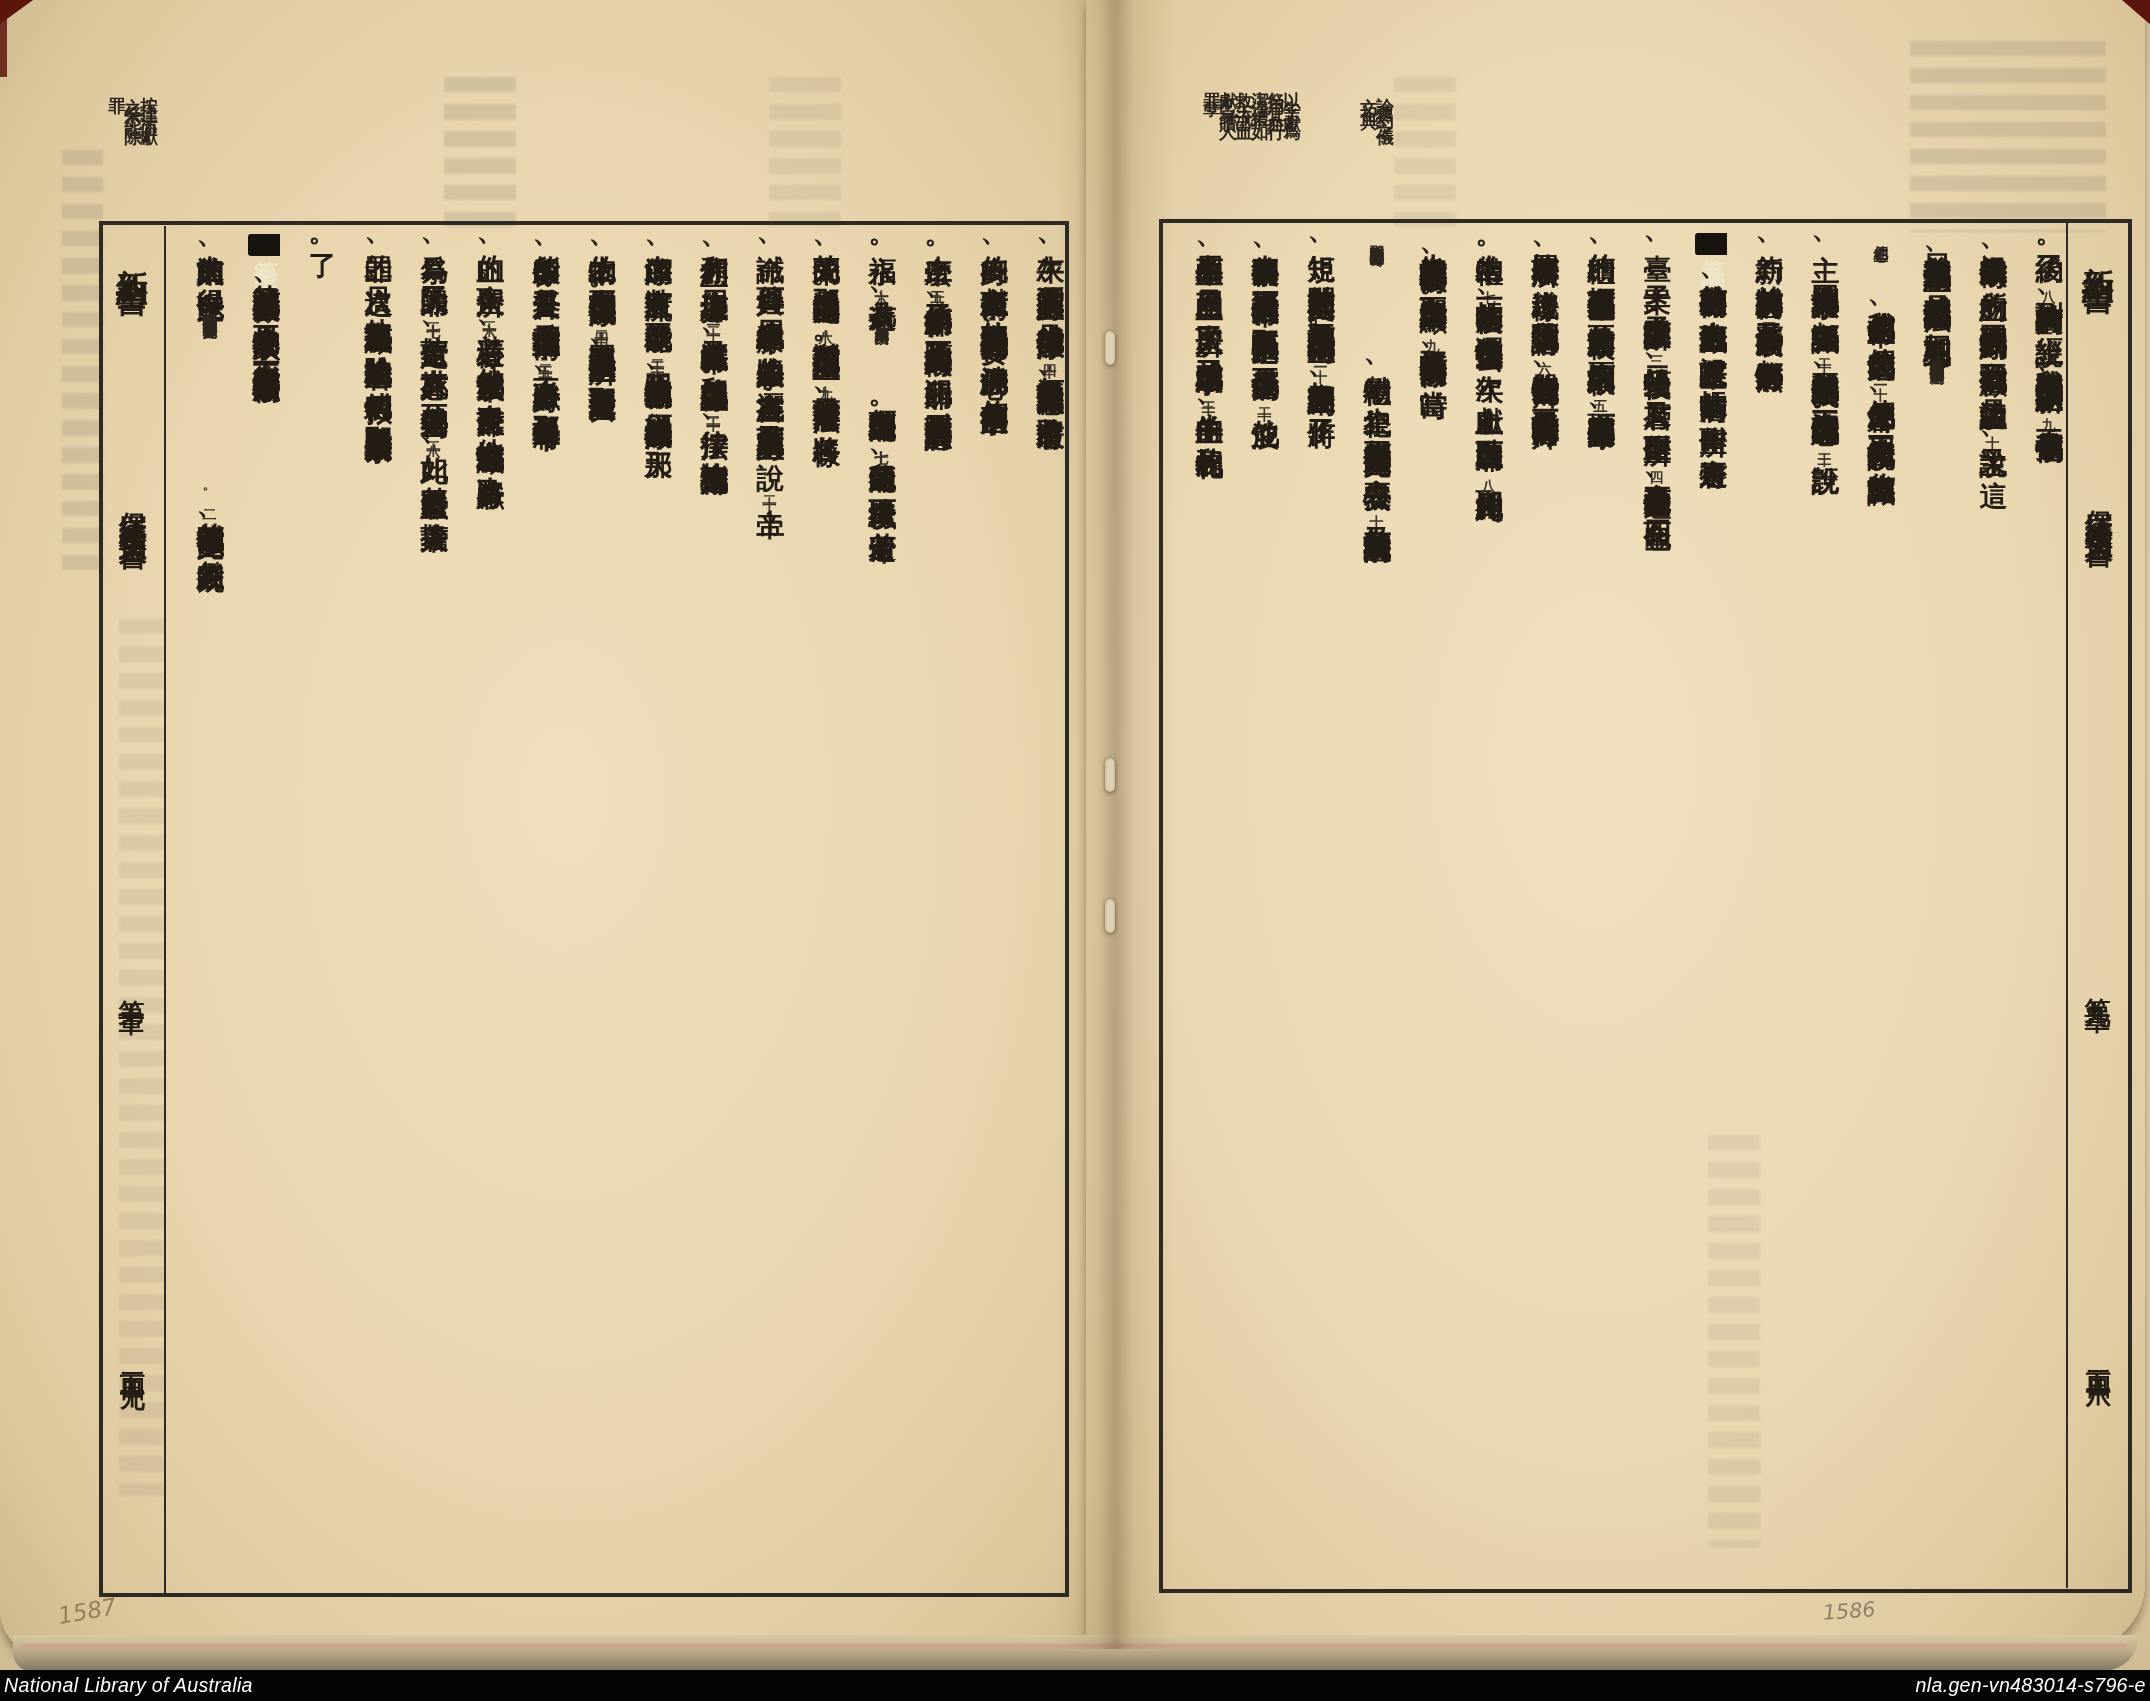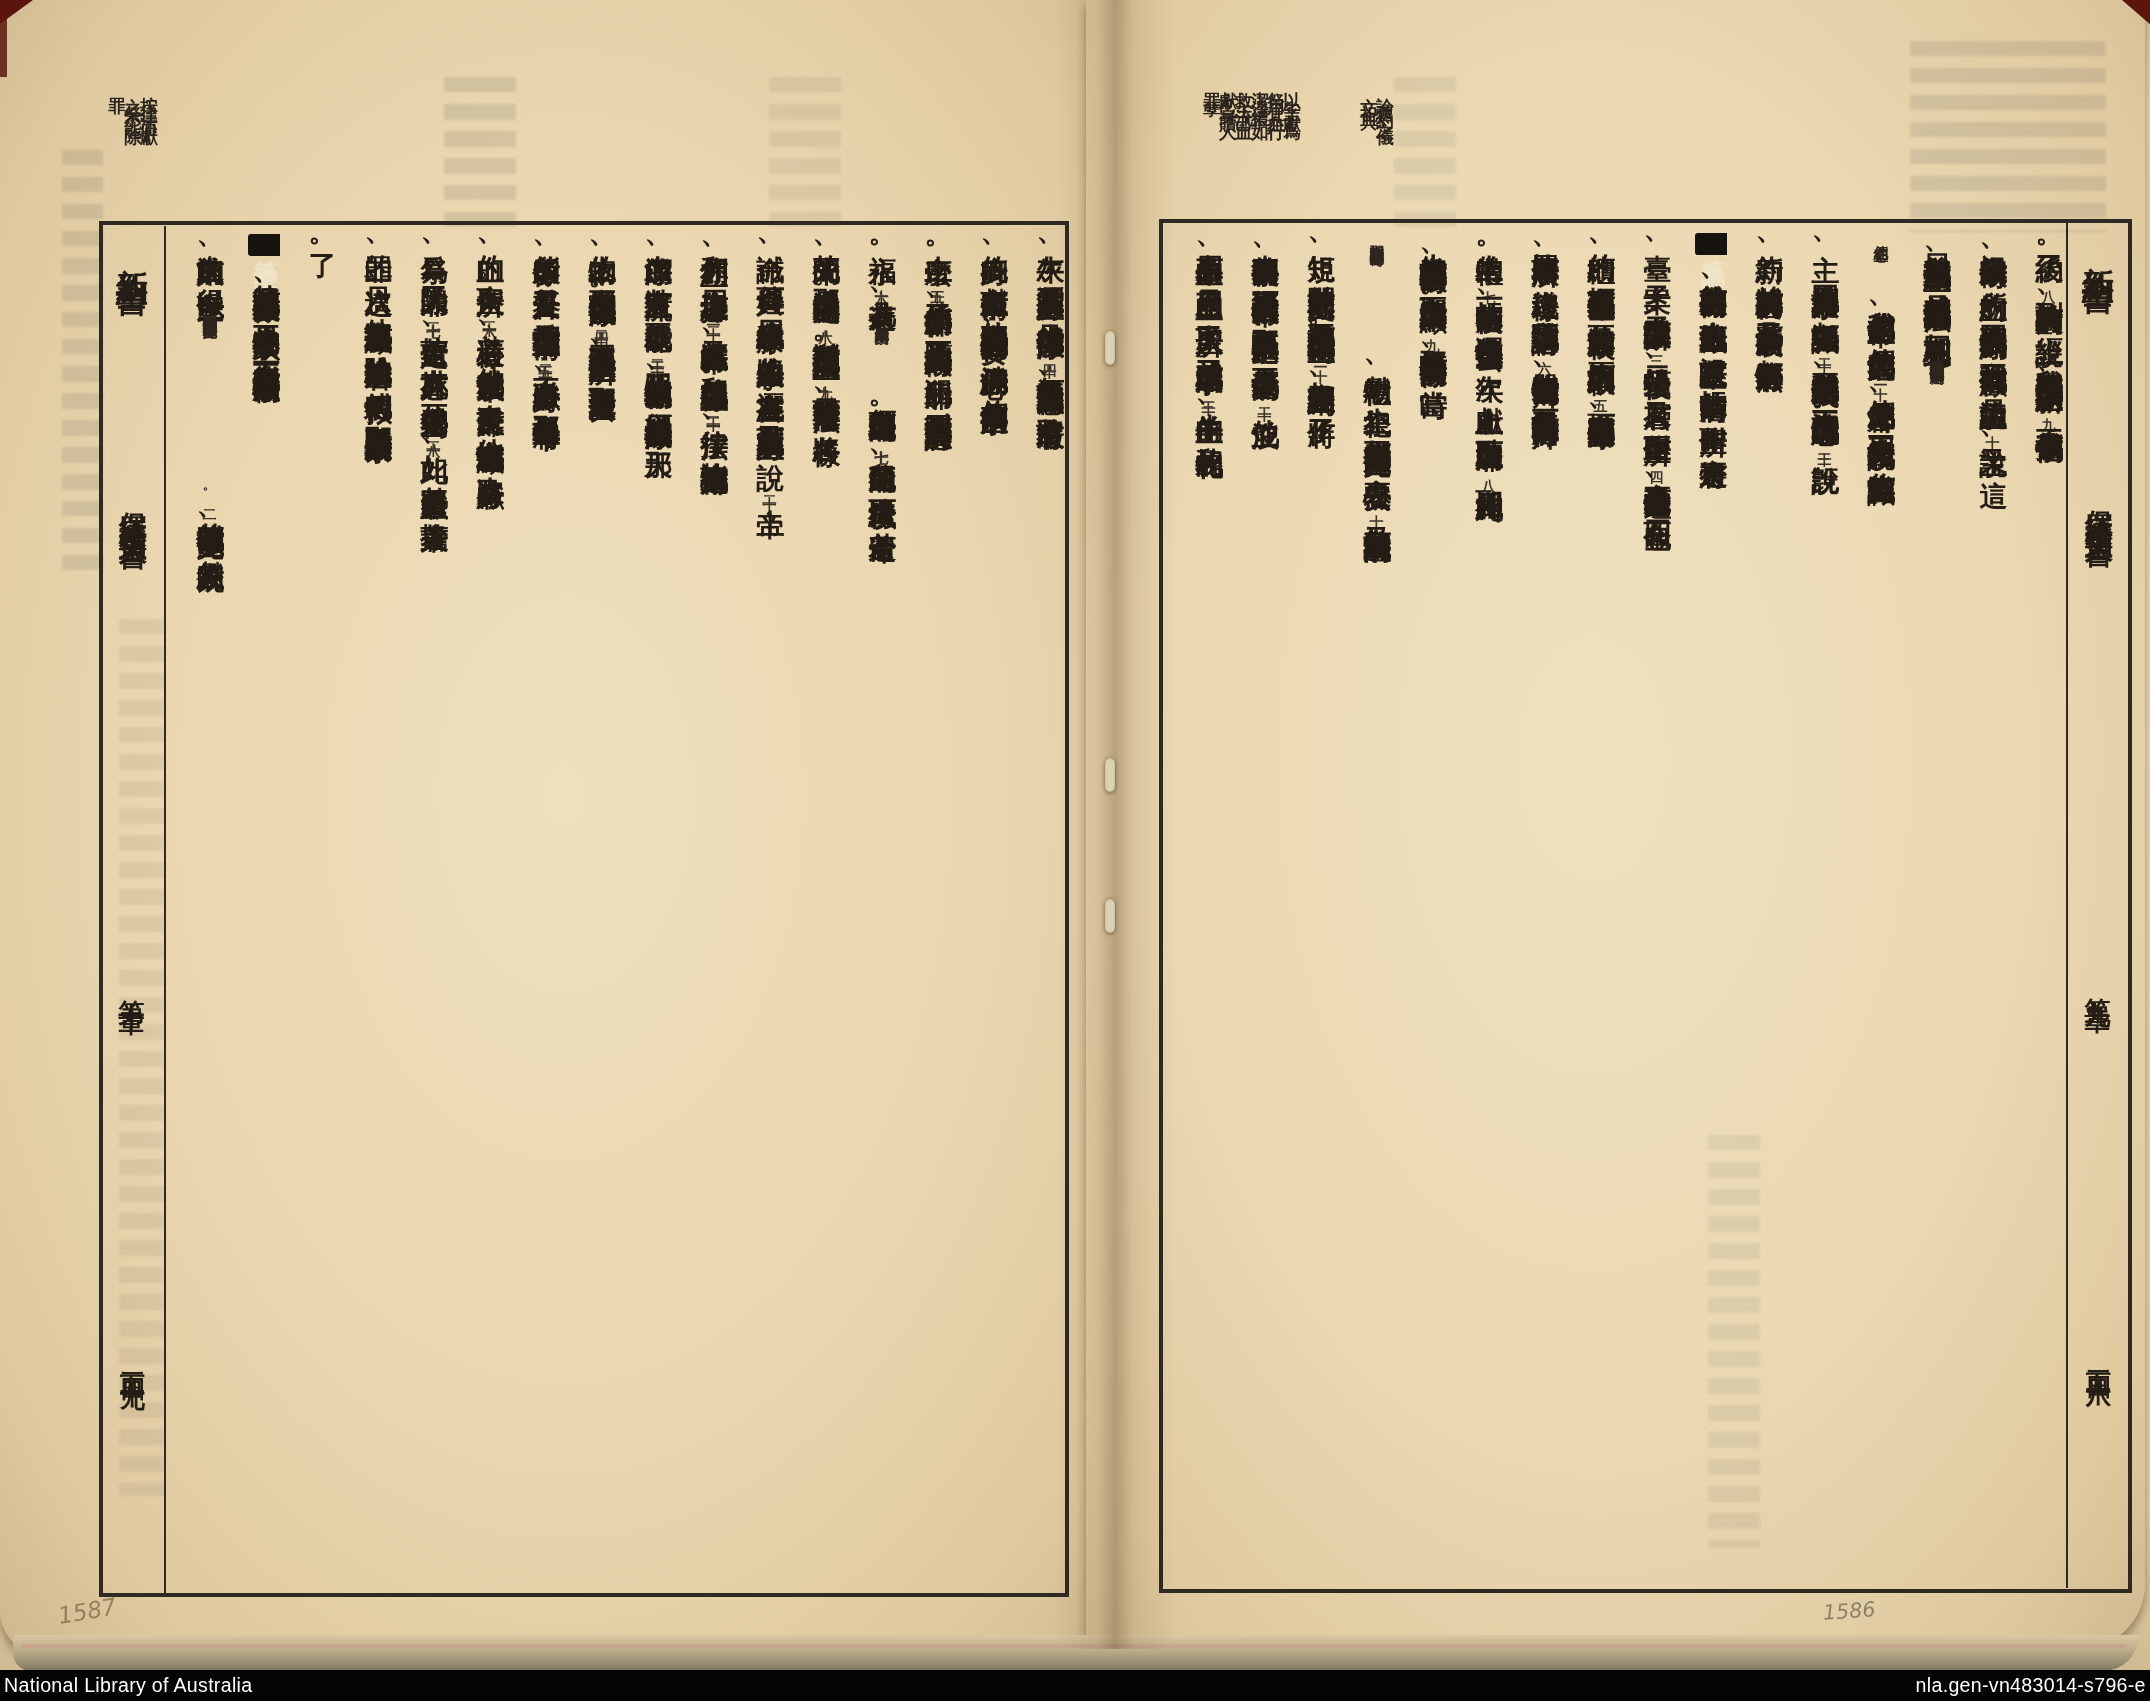--- a/index.html
+++ b/index.html
@@ -65,21 +65,21 @@
   .annot-l1{left:109px;top:83px;height:155px;}
   
   .ghost{position:absolute;opacity:.16;filter:blur(1px);
       background:repeating-linear-gradient(180deg,#6b6257 0px,#6b6257 15.5px,transparent 15.5px,transparent 27px);}
   .ghost-soft{opacity:.10;}
   
   .hand{position:absolute;font-family:"DejaVu Sans",sans-serif;font-style:italic;}
   .hand-left{left:58px;top:1598px;font-size:23px;color:rgba(108,84,52,.62);transform:rotate(-10deg);}
   .hand-right{left:1823px;top:1599px;font-size:20.6px;color:rgba(82,76,64,.60);transform:rotate(-4deg);}
   
-  .bar{position:absolute;left:0;bottom:0;width:2151px;height:31px;background:#040404;}
+  .bar{position:absolute;left:0;bottom:0;width:2151px;height:31px;background:#040404;font-style:italic;}
   .bar-text{position:absolute;bottom:4.1px;font-family:"Liberation Sans",sans-serif;
       font-size:19.6px;color:#ffffff;letter-spacing:0.3px;}
   .bar-left{left:4.1px;}
   .bar-right{right:5.2px;}
 </style>
 </head>
 <body>
 
 <div class="stage">
   <div class="paper"></div>

